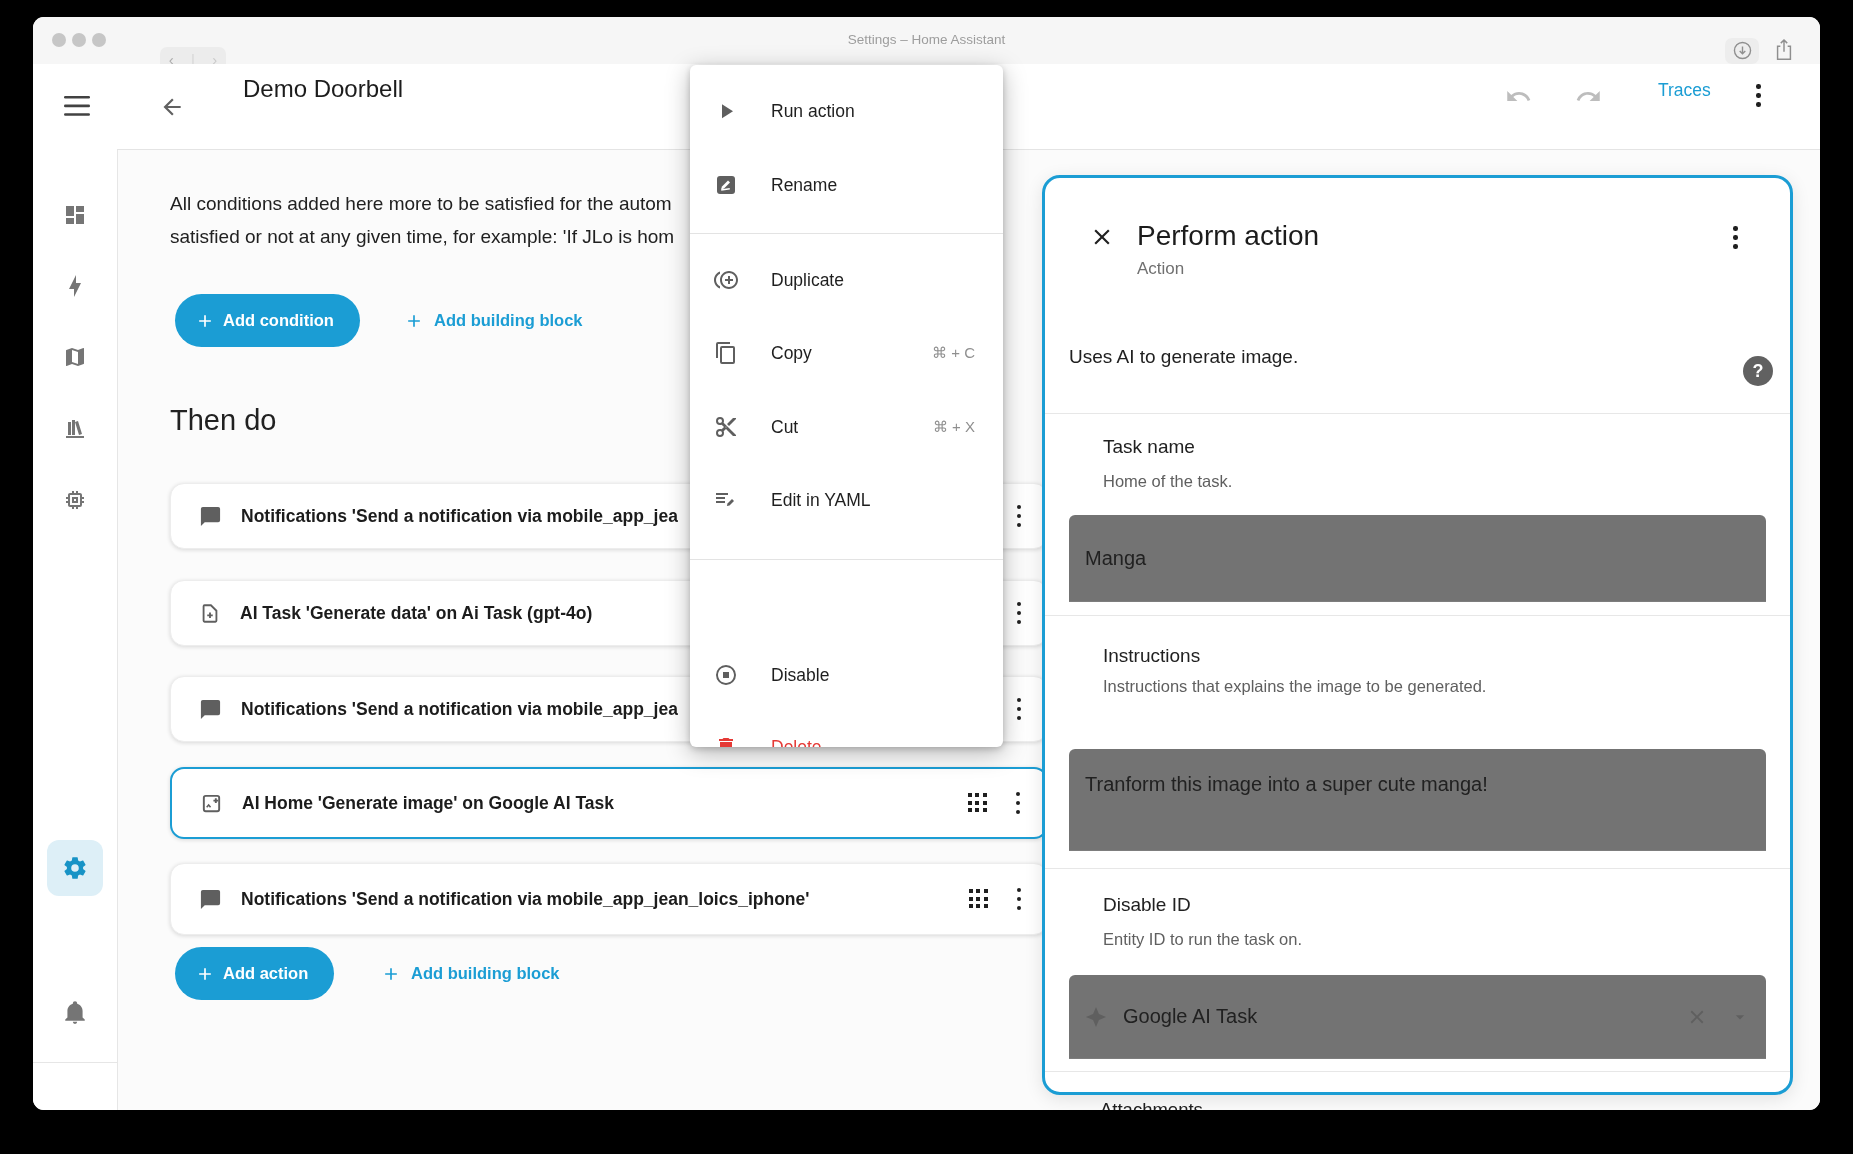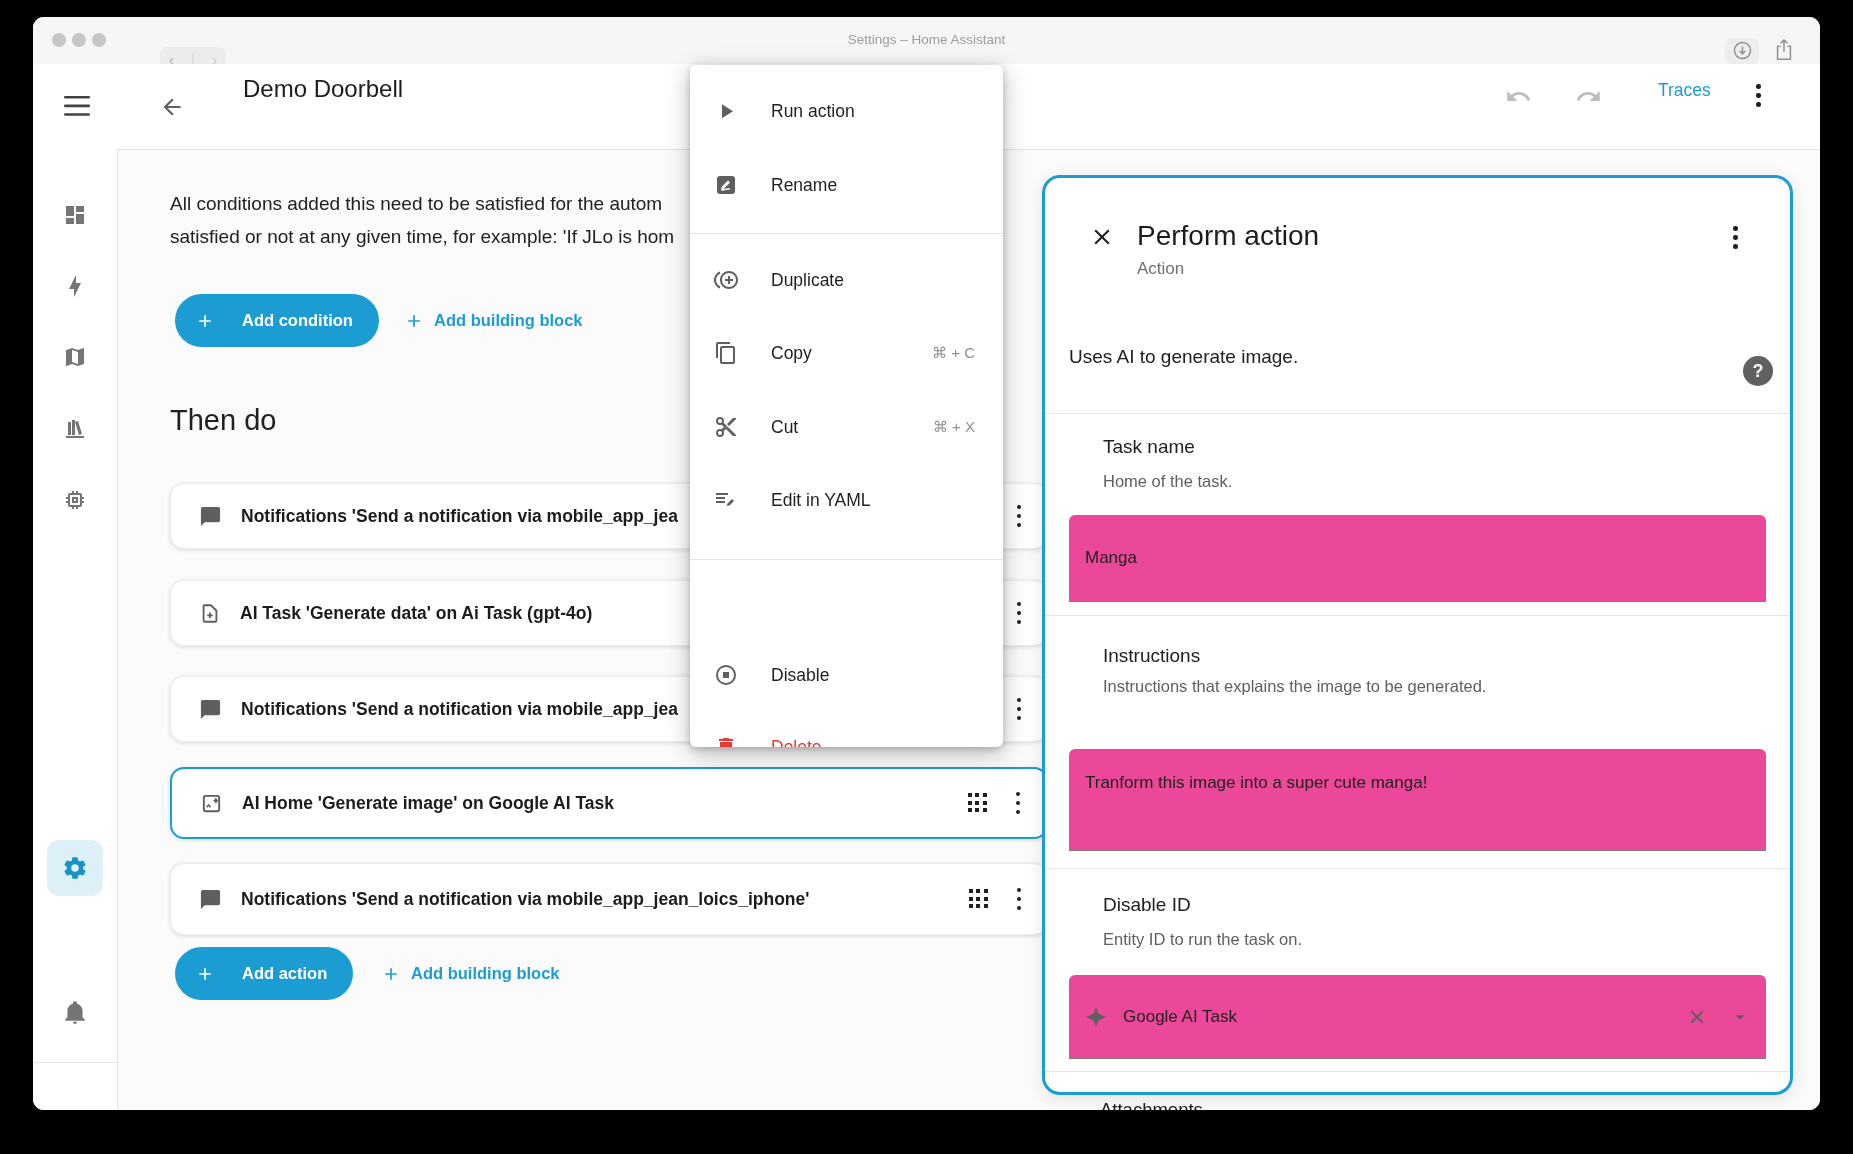--- a/index.html
+++ b/index.html
@@ -21,21 +21,21 @@
   .pagetitle{left:210px;top:58px;font-size:24px;color:#1c1c1c;}
   .traces{left:1625px;top:63px;font-size:17.5px;font-weight:500;color:var(--accent);}
   
   .sidebar{left:0;top:133px;width:84px;height:960px;background:#fff;border-right:1px solid #e6e6e6;}
   .sb-ic{left:30px;width:24px;height:24px;color:#757575;}
   .sb-active{left:14px;top:690px;width:56px;height:56px;background:#ddeff7;border-radius:12px;}
   .sb-div{left:0;top:912px;width:84px;height:1px;background:#e6e6e6;}
   
   .main{left:85px;top:133px;width:1702px;height:960px;background:#fbfbfb;}
   .intro{left:52px;top:38px;width:900px;font-size:19px;line-height:32.5px;color:#212121;white-space:nowrap;}
-  .btn{display:inline-flex;align-items:center;gap:27px;background:var(--accent);color:#fff;
+  .btn{display:inline-flex;align-items:center;gap:8px;background:var(--accent);color:#fff;
        border-radius:27px;height:53px;padding:0 26px 0 20px;font-size:16.5px;font-weight:600;}
   .linkbtn{display:inline-flex;align-items:center;gap:10px;color:var(--accent);
            font-size:16.5px;font-weight:600;height:53px;}
   .h2{font-size:29px;color:#212121;}
   .card{left:52px;width:878px;background:#fff;border-radius:14px;border:1px solid #ededed;
         box-shadow:0 1px 4px rgba(0,0,0,.14);display:flex;align-items:center;
         padding:0 26px 0 28px;box-sizing:border-box;}
   .card .ttl{font-size:17.5px;font-weight:700;color:#1c1c1c;margin-left:19px;white-space:nowrap;overflow:hidden;}
   .card.sel{border:2.5px solid var(--accent);}
   .ctrls{margin-left:auto;display:flex;align-items:center;gap:28px;color:#2a2a2a;}
@@ -56,22 +56,22 @@
   .dialog{left:1009px;top:158px;width:751px;height:920px;background:#fff;border:3px solid var(--accent);
           border-radius:18px;box-sizing:border-box;z-index:30;box-shadow:0 4px 18px rgba(0,0,0,.10);}
   .dlg-title{left:92px;top:42px;font-size:28px;color:#1c1c1c;}
   .dlg-sub{left:92px;top:81px;font-size:17px;color:#707070;}
   .dlg-desc{left:24px;top:168px;font-size:19px;color:#212121;}
   .helpdot{left:698px;top:178px;width:30px;height:30px;border-radius:50%;background:#616161;color:#fff;
            font-size:18px;font-weight:700;display:flex;align-items:center;justify-content:center;}
   .ddiv{left:0;width:745px;height:1px;background:#e7e7e7;}
   .flabel{left:58px;font-size:19px;font-weight:500;color:#212121;}
   .fhelp{left:58px;font-size:16.5px;color:#5f5f5f;}
-  .field{left:24px;width:697px;background:#ec4899;border-radius:6px 6px 0 0;border-bottom:1.5px solid #7d7d7d;
-         display:flex;align-items:center;padding:0 16px;box-sizing:border-box;font-size:17px;color:#212121;}
+  .field{left:24px;width:697px;background:#737373;border-radius:6px 6px 0 0;border-bottom:1.5px solid #7d7d7d;
+         display:flex;align-items:center;padding:0 16px;box-sizing:border-box;font-size:20px;color:#212121;}
   
   svg{display:block;}
   .clipped-label{font-size:18.5px;font-weight:500;color:#212121;}
 </style>
 </head>
 <body>
 <div id="stage">
 
 <div class="abs window">
 
@@ -173,21 +173,21 @@
     <span class="abs" style="left:29px;top:849px">
       <svg width="26" height="26" viewBox="0 0 24 24" fill="#757575">
             <path d="M21,19V20H3V19L5,17V11C5,7.9 7.03,5.17 10,4.29C10,4.19 10,4.1 10,4A2,2 0 0,1 12,2A2,2 0 0,1 14,4C14,4.1 14,4.19 14,4.29C16.97,5.17 19,7.9 19,11V17L21,19M14,21A2,2 0 0,1 12,23A2,2 0 0,1 10,21"></path>
           </svg>
         </span>
 
   </div>
 
   <div class="abs main">
     <div class="abs intro">
-      <div>All conditions added this need to be satisfied for the autom</div>
+      <div>All conditions added here more to be satisfied for the autom</div>
       <div>satisfied or not at any given time, for example: 'If JLo is hom</div>
     </div>
     <div class="abs" style="left:57px;top:144px">
       <span class="btn">
             <svg width="20" height="20" viewBox="0 0 24 24" fill="#fff">
               <path d="M19,13H13V19H11V13H5V11H11V5H13V11H19V13Z"></path>
             </svg>
             <span>Add condition</span>
           </span>
     </div>

